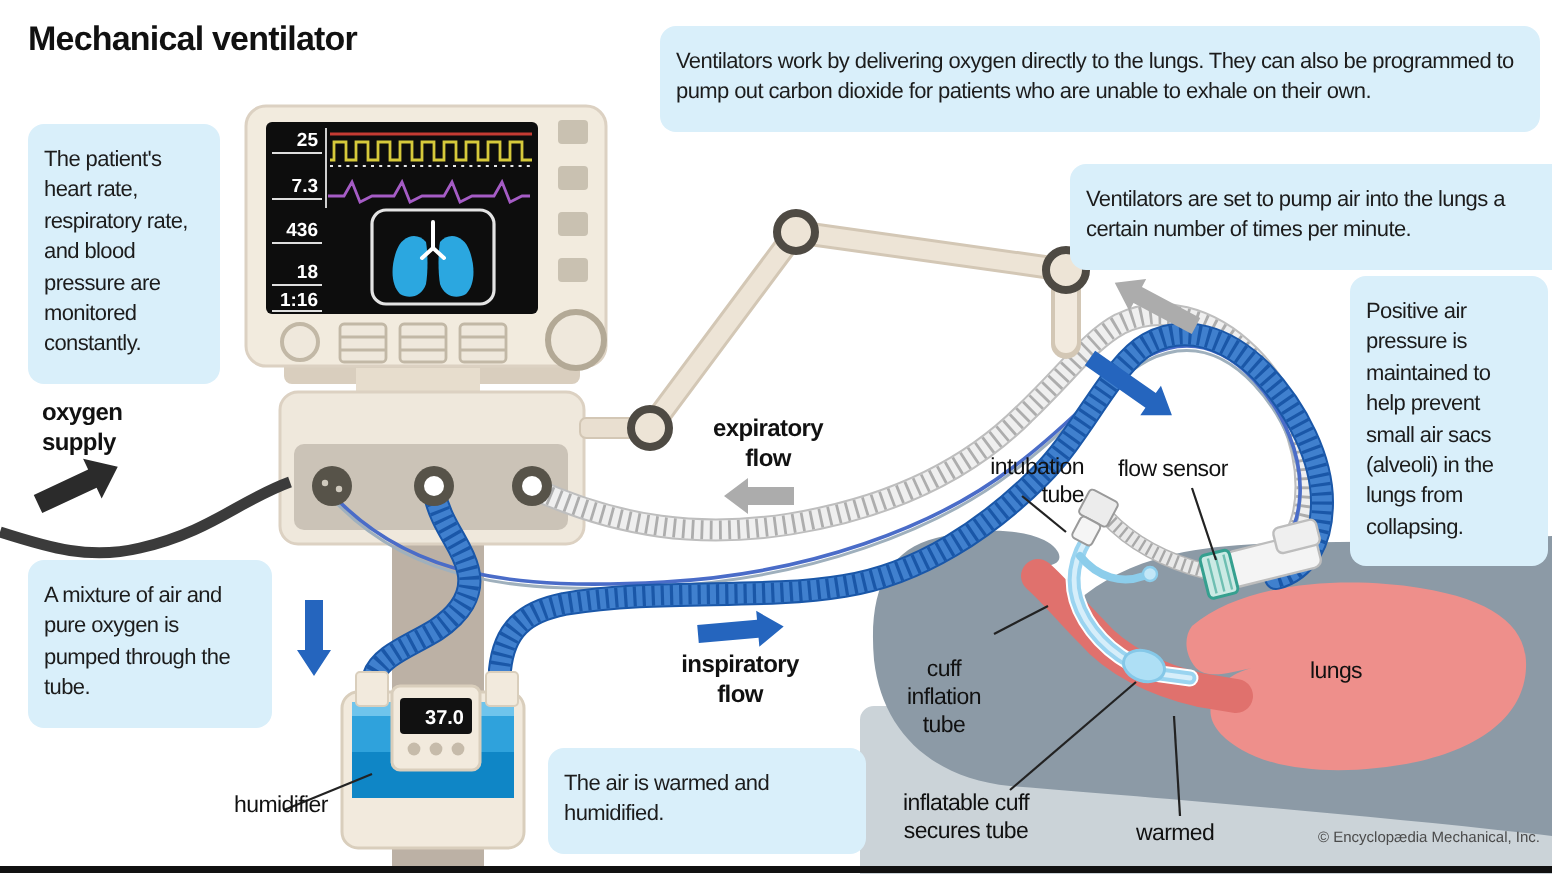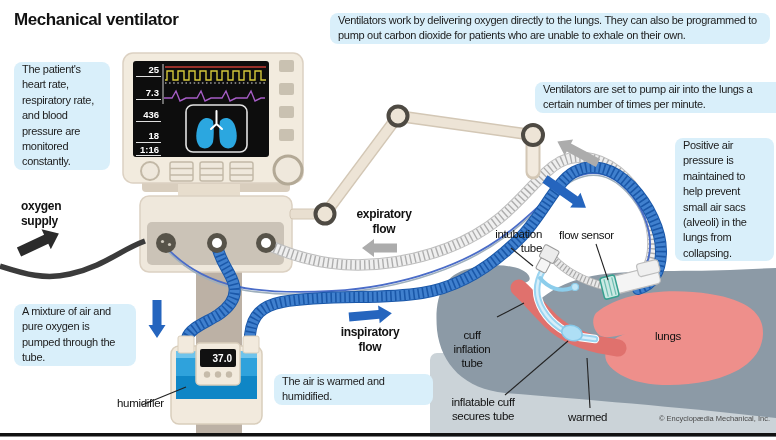--- a/index.html
+++ b/index.html
@@ -8,21 +8,21 @@
     font-family:"Liberation Sans", sans-serif; overflow:hidden;
     color:#1b1b1b;
   }
   #art { position:absolute; left:0; top:0; }
   .title {
     position:absolute; left:14px; top:10px; font-size:17px; font-weight:bold;
     letter-spacing:-0.4px; color:#111;
   }
   .callout {
     position:absolute; background:#d9effa; border-radius:8px;
-    padding:0 8px; font-size:11px; line-height:1.4; letter-spacing:-0.3px;
+    padding:11px 8px; font-size:11px; line-height:1.4; letter-spacing:-0.3px;
     color:#1c1c1c; box-sizing:border-box;
   }
   .label {
     position:absolute; font-size:11.5px; line-height:1.22; color:#111;
     letter-spacing:-0.3px; white-space:pre-line;
   }
   .label.bold { font-weight:bold; font-size:12px; }
   .label.center { text-align:center; }
   .copyright {
     position:absolute; font-size:7.5px; color:#4a4a4a; letter-spacing:0;
@@ -230,21 +230,21 @@
 
   <rect x="0" y="433" width="776" height="3.5" fill="#111111"></rect>
 </svg>
 
   <div class="title">Mechanical ventilator</div>
 
   <div class="callout" style="left:14px; top:62px; width:96px;">The patient's heart rate, respiratory rate, and blood pressure are monitored constantly.</div>
   <div class="callout" style="left:330px; top:13px; width:440px;">Ventilators work by delivering oxygen directly to the lungs. They can also be programmed to pump out carbon dioxide for patients who are unable to exhale on their own.</div>
   <div class="callout" style="left:516px; top:82px; width:254px;margin-left:19px;">Ventilators are set to pump air into the lungs a certain number of times per minute.</div>
   <div class="callout" style="left:675px; top:138px; width:99px;">Positive air pressure is maintained to help prevent small air sacs (alveoli) in the lungs from collapsing.</div>
-  <div class="callout" style="left:14px; top:304px; width:122px;">A mixture of air and pure oxygen is pumped through the tube.</div>
+  <div class="callout" style="left:14px; top:280px; width:122px;">A mixture of air and pure oxygen is pumped through the tube.</div>
   <div class="callout" style="left:274px; top:374px; width:159px;">The air is warmed and humidified.</div>
 
   <div class="label bold" style="left:21px; top:199px;">oxygen
 supply</div>
   <div class="label bold center" style="left:334px; top:207px; width:100px;">expiratory
 flow</div>
   <div class="label bold center" style="left:320px; top:325px; width:100px;">inspiratory
 flow</div>
   <div class="label" style="left:85px; top:396px;padding-left:32px;">humidifier</div>
   <div class="label center" style="left:458px; top:227px; width:84px;text-align:right;">intubation

